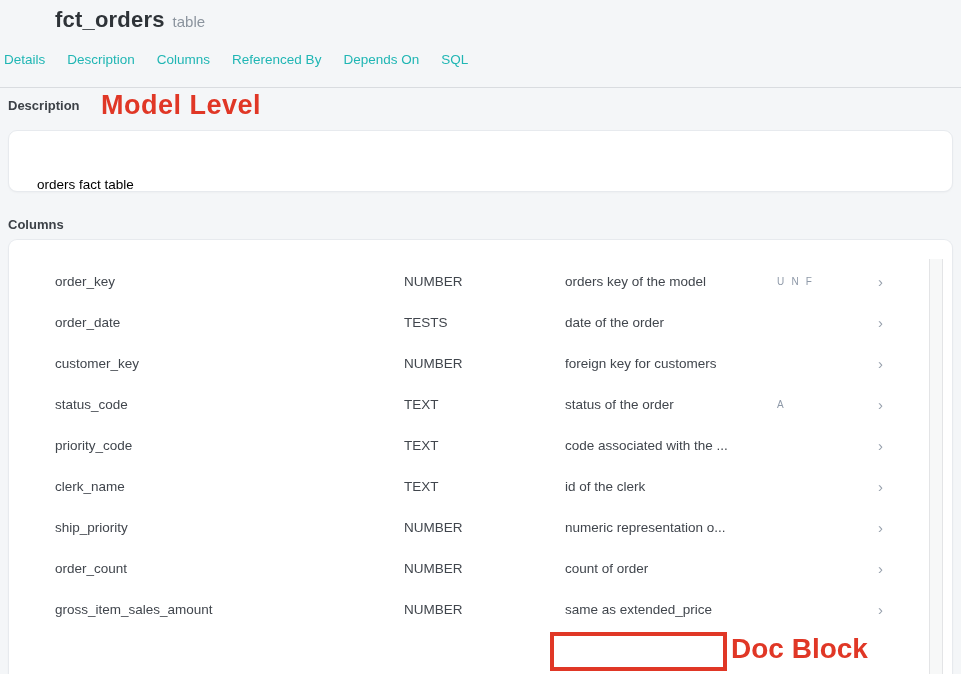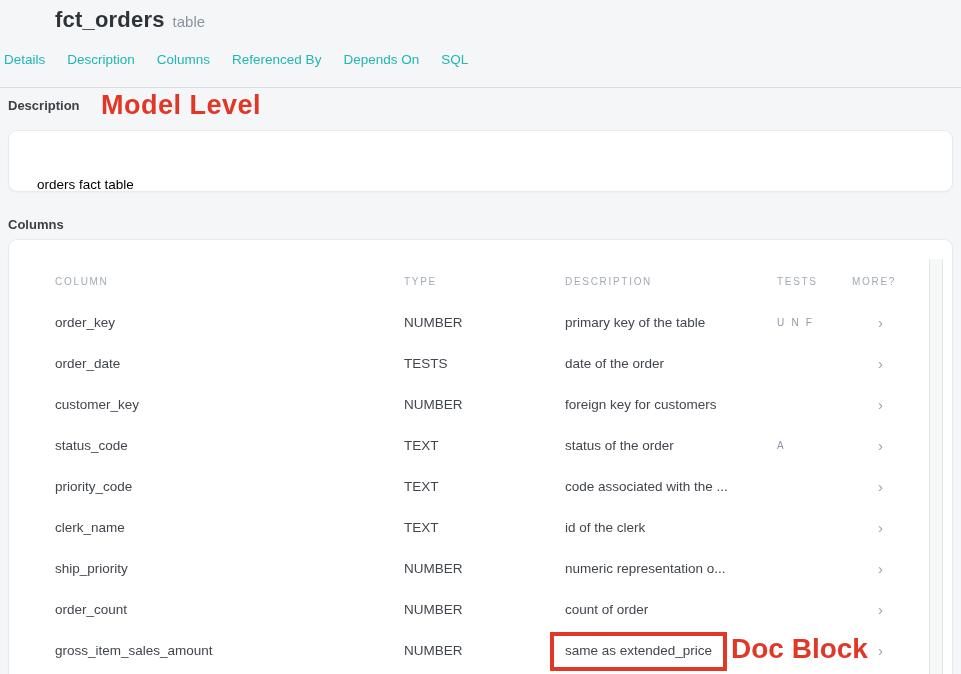--- a/index.html
+++ b/index.html
@@ -88,32 +88,25 @@
 
 <div class="card desc-card">
   <div class="desc-text">orders fact table</div>
 </div>
 
 <div class="section-heading" style="top:217px">Columns</div>
 
 <div class="card columns-card">
   <div class="table-wrap">
 
-    <div class="trow thead-row">
-      <div class="cell">COLUMN</div>
-      <div class="cell">TYPE</div>
-      <div class="cell">DESCRIPTION</div>
-      <div class="cell">TESTS</div>
-      <div class="cell">MORE?</div>
-    </div>
 
     <div class="trow">
       <div class="cell">order_key</div>
       <div class="cell">NUMBER</div>
-      <div class="cell">primary key of the table</div>
+      <div class="cell">orders key of the model</div>
       <div class="cell tests">U N F</div>
       <div class="cell more"><span class="chev">›</span></div>
     </div>
 
     <div class="trow">
       <div class="cell">order_date</div>
       <div class="cell">TESTS</div>
       <div class="cell">date of the order</div>
       <div class="cell tests"></div>
       <div class="cell more"><span class="chev">›</span></div>

